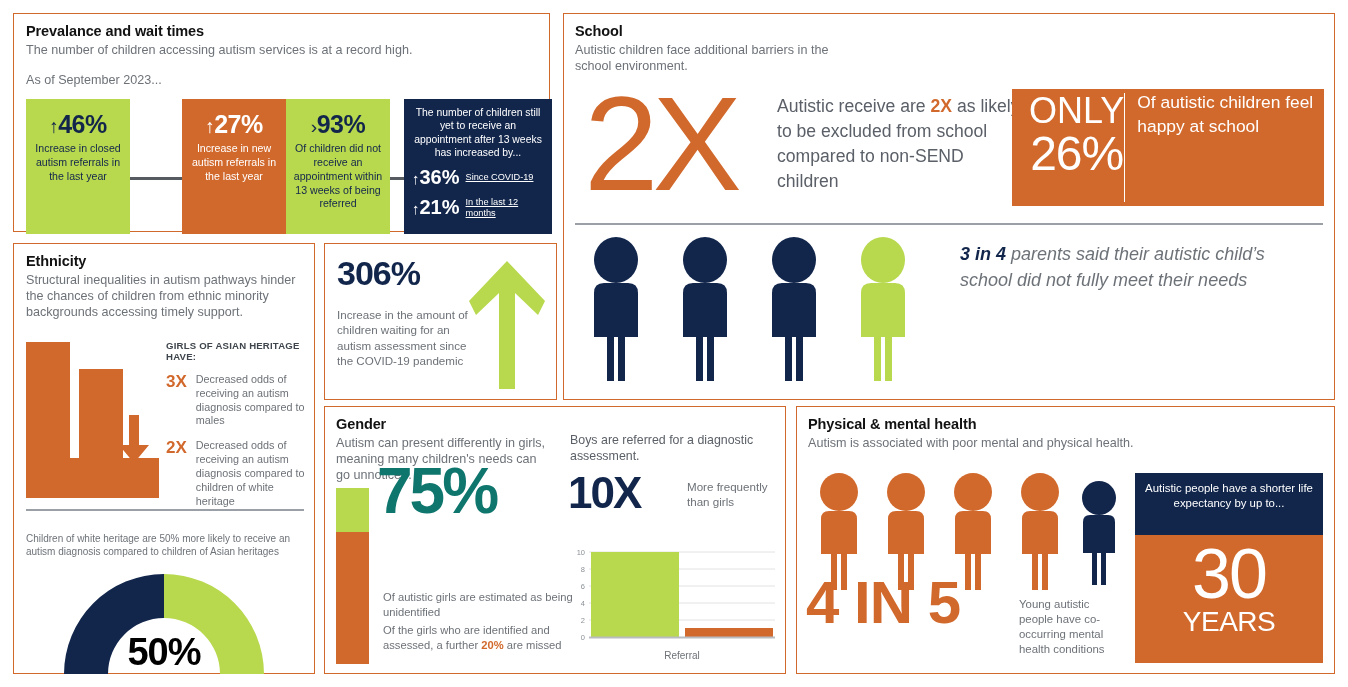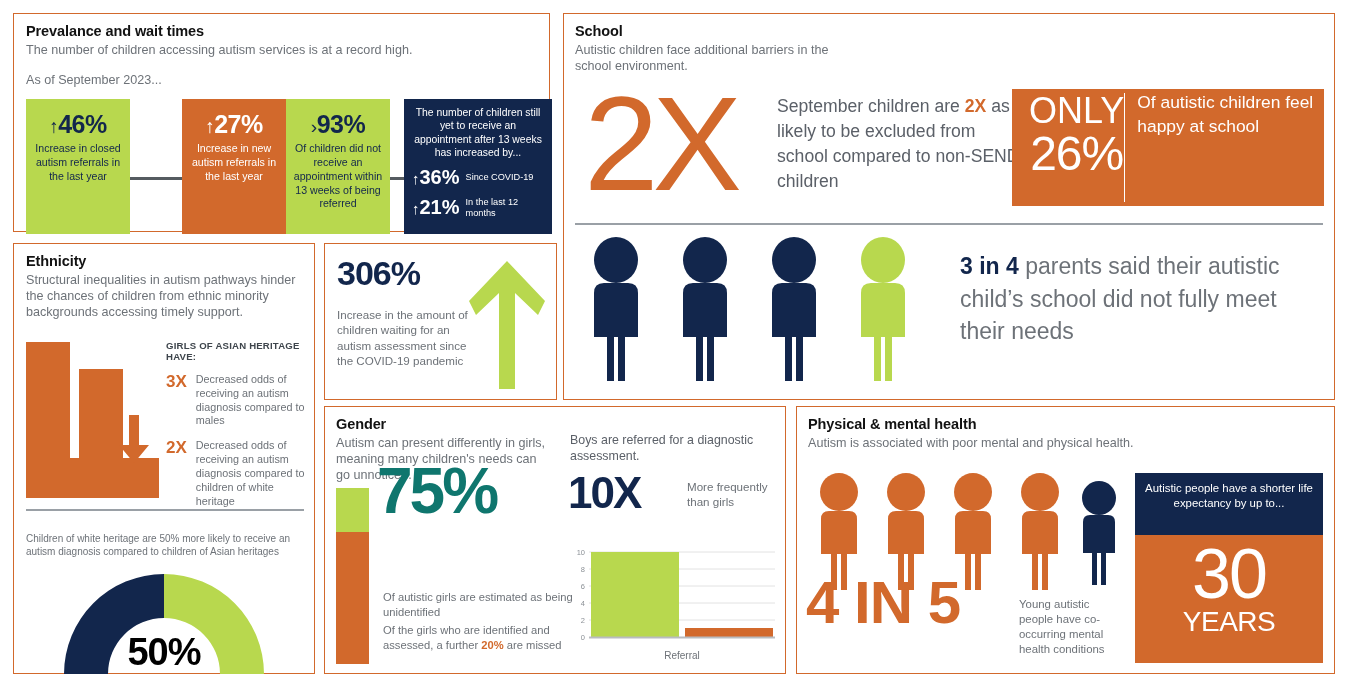--- a/index.html
+++ b/index.html
@@ -48,21 +48,21 @@
   .kpi.orange .big, .kpi.orange .cap { color: #ffffff; }
 
   #navy-box {
     position: absolute; left: 390px; top: 85px; width: 148px; height: 135px;
     background: #12264c; color: #fff; padding: 7px 8px 0 8px;
   }
   #navy-box .nb-lead { font-size: 10.4px; line-height: 1.28; text-align: center; }
   .nb-row { display: flex; align-items: center; margin-top: 7px; gap: 6px; }
   .nb-row .nb-pct { font-size: 20px; font-weight: bold; white-space: nowrap; }
   .nb-row .nb-pct .arw { font-weight: normal; font-size: 15px; }
-  .nb-row .nb-lbl { font-size: 9.2px; line-height: 1.15; }
+  .nb-row .nb-lbl { font-size: 9.2px; line-height: 1.15; text-decoration: underline; }
 
   
   #panel-eth { left: 13px; top: 243px; width: 302px; height: 431px; }
   #panel-eth .hd { padding: 9px 0 0 12px; width: 290px; }
   #eth-chart { position: absolute; left: 12px; top: 98px; width: 135px; height: 146px; }
   .ebar { position: absolute; background: #d2692c; }
   #eth-down-arrow { position: absolute; left: 96px; top: 171px; }
   #eth-stats { position: absolute; left: 152px; top: 96px; width: 145px; }
   .eth-ttl { font-size: 9.6px; font-weight: bold; color: #3e454c; letter-spacing: .2px; }
   .eth-item { display: flex; gap: 9px; margin-top: 11px; }
@@ -103,21 +103,21 @@
   #sc-2x { position: absolute; left: 20px; top: 66px; font-size: 134px; font-weight: 300; color: #d2692c; line-height: .95; letter-spacing: -6px; }
   #sc-2x-txt { position: absolute; left: 213px; top: 80px; width: 245px; font-size: 17.6px; color: #5b6068; line-height: 1.42; }
   #only-box { position: absolute; left: 448px; top: 75px; width: 312px; height: 117px; background: #d2692c; display: flex; }
   #only-box .ob-left { width: 164px; padding: 3px 0 0 17px; text-align: center; }
   #only-box .ob-left .l1 { font-size: 36px; color: #fff; font-weight: 300; line-height: 1.05; letter-spacing: 0px; }
   #only-box .ob-left .l2 { font-size: 48px; color: #fff; font-weight: 300; line-height: .98; letter-spacing: -1px; }
   #only-box .ob-div { width: 1.5px; background: #fff; margin: 4px 12px 4px 0; }
   #only-box .ob-right { font-size: 17.4px; color: #fff; line-height: 1.36; padding-top: 2px; }
   #sc-rule { position: absolute; left: 11px; top: 209px; width: 748px; height: 1.5px; background: #9aa0a6; }
   #people-school { position: absolute; left: 16px; top: 223px; }
-  #sc-quote { position: absolute; left: 396px; top: 236px; width: 340px; font-size: 23px; color: #6d7278; line-height: 1.42; }
+  #sc-quote { position: absolute; left: 396px; top: 228px; width: 340px; font-size: 18px; color: #6d7278; line-height: 1.42; font-style: italic; }
   #sc-quote b { color: #12264c; }
 
   
   #panel-health { left: 796px; top: 406px; width: 539px; height: 268px; }
   #panel-health .hd { padding: 9px 0 0 11px; }
   #people-health { position: absolute; left: 13px; top: 66px; }
   #h-4in5 { position: absolute; left: 9px; top: 166px; font-size: 60px; font-weight: bold; color: #d2692c; letter-spacing: -1px; line-height: 1; }
   #h-4in5-lbl { position: absolute; left: 222px; top: 190px; width: 105px; font-size: 11.4px; color: #6d7278; line-height: 1.33; }
   #life-box { position: absolute; left: 338px; top: 66px; width: 188px; height: 190px; }
   #life-box .lb-top { background: #12264c; height: 62px; color: #fff; font-size: 11.4px; line-height: 1.32; text-align: center; padding: 8px 10px 16px 10px; }
@@ -258,21 +258,21 @@
     </svg>
   </section>
 
   <section class="panel" id="panel-school">
     <div class="hd">
       <div class="p-title">School</div>
       <div class="p-sub" style="margin-top:3px;width:260px">Autistic children face additional barriers in the school environment.</div>
     </div>
 
     <div id="sc-2x">2X</div>
-    <div id="sc-2x-txt"><span>September children are </span><b class="or-t">2X</b><span> as likely to be excluded from school compared to non-SEND children</span></div>
+    <div id="sc-2x-txt"><span>Autistic receive are </span><b class="or-t">2X</b><span> as likely to be excluded from school compared to non-SEND children</span></div>
 
     <div id="only-box">
       <div class="ob-left">
         <div class="l1">ONLY</div>
         <div class="l2">26%</div>
       </div>
       <div class="ob-div"></div>
       <div class="ob-right">Of autistic children feel happy at school</div>
     </div>
 

